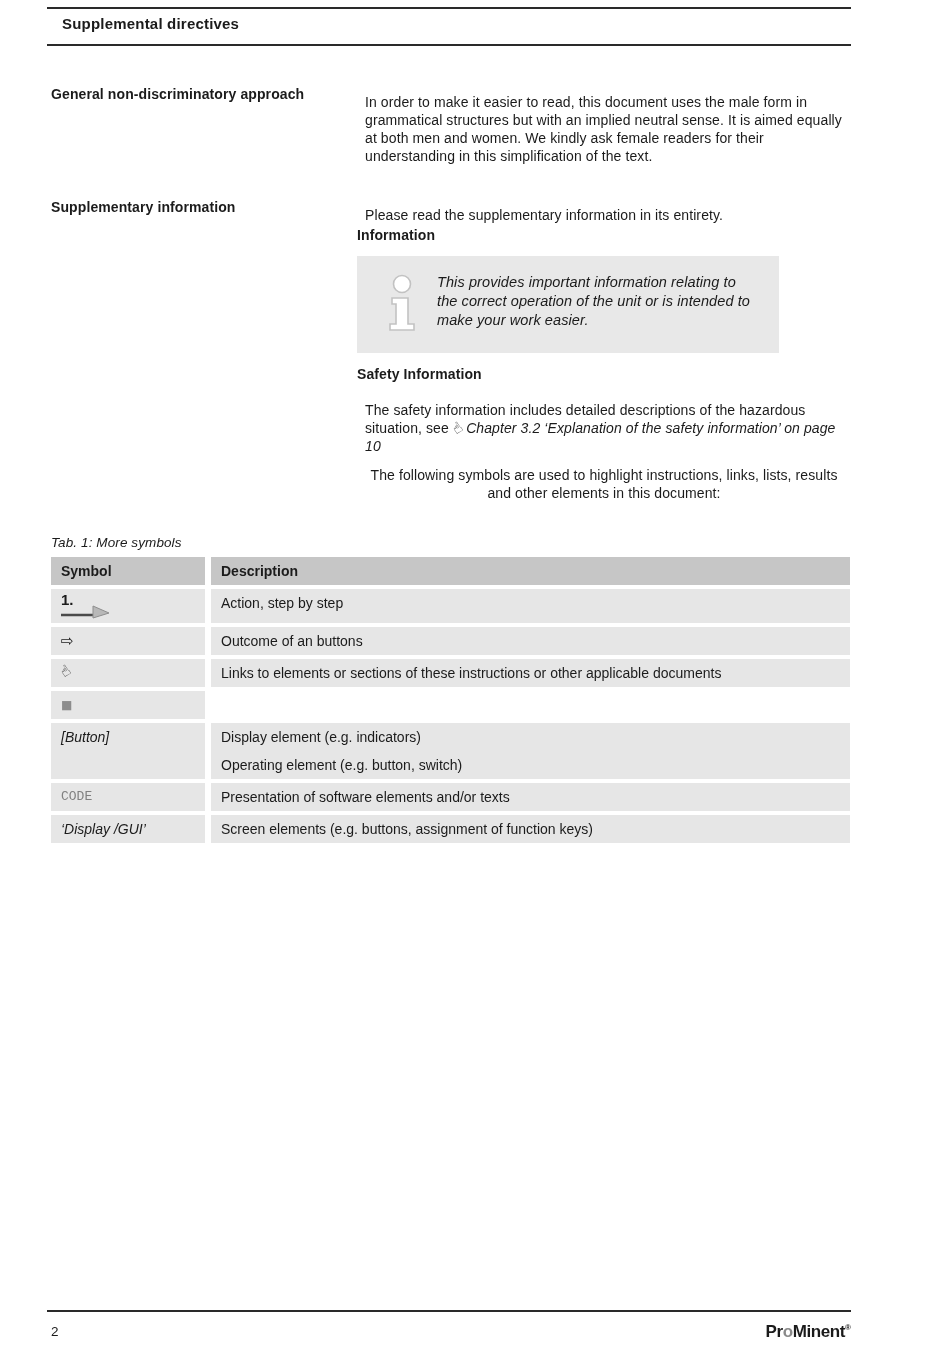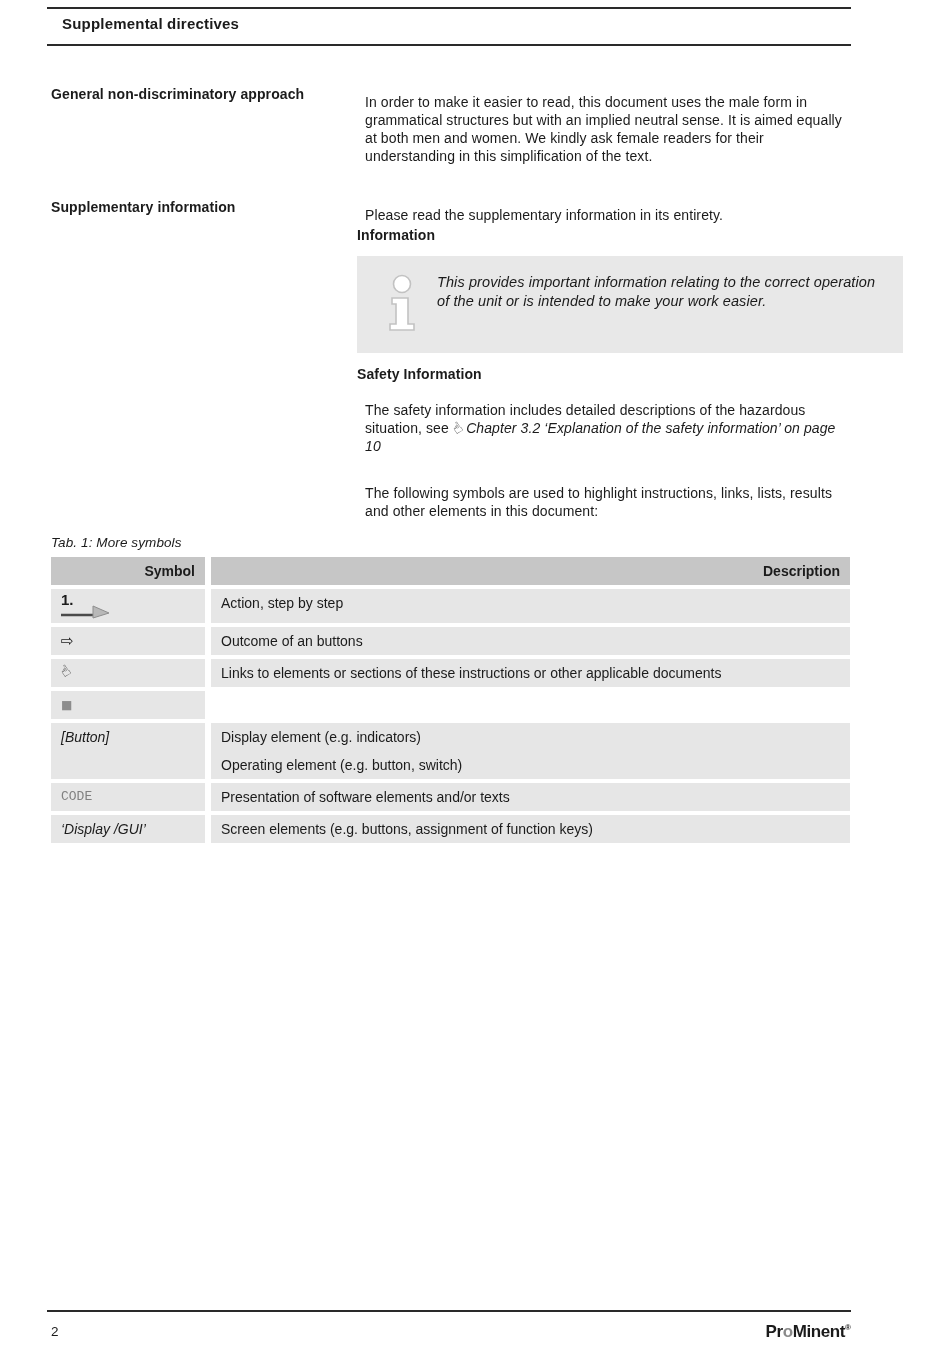--- a/index.html
+++ b/index.html
@@ -34,40 +34,40 @@
   .body-col{
     position:absolute;left:357px;width:494px;
     font-size:14px;line-height:18px;letter-spacing:.1px;
   }
   .body-col p{margin:8px;hyphens:manual;}
   .sec1{top:85px;}
   .sec2{top:198px;}
   .info-heading{top:226px;font-weight:bold;}
   .safety-heading{top:365px;font-weight:bold;}
   .safety-para{top:393px;}
-  .following-para{top:476px;}
+  .following-para{top:458px;text-align:center;}
   .info-box{
-    position:absolute;left:357px;top:256px;width:546px;height:97px;
+    position:absolute;left:357px;top:256px;width:422px;height:97px;
     background:var(--info-bg);box-sizing:border-box;
     display:flex;align-items:flex-start;padding:17px 22px 0 28px;
   }
   .info-icon{flex:0 0 34px;margin-top:1px;}
   .info-text{
     margin-left:18px;font-size:14.5px;line-height:19px;font-style:italic;letter-spacing:.1px;
   }
   .sym{font-family:"DejaVu Sans", sans-serif;}
   .hand{display:inline-block;transform:rotate(-35deg);font-size:15px;line-height:1;}
   .ref-italic{font-style:italic;}
   .tab-caption{
     position:absolute;left:51px;top:535px;font-size:13.5px;font-style:italic;letter-spacing:.1px;
   }
   .sym-table{position:absolute;left:51px;top:557px;width:799px;}
   .trow{display:grid;grid-template-columns:154px 639px;column-gap:6px;margin-bottom:4px;}
   .cell{box-sizing:border-box;background:var(--tr-bg);padding:5px 10px;font-size:14px;line-height:18px;}
-  .thead .cell{background:var(--th-bg);font-weight:bold;padding-top:5px;padding-bottom:5px;text-align:right;}
+  .thead .cell{background:var(--th-bg);font-weight:bold;padding-top:5px;padding-bottom:5px;}
   .cell p{margin:0;}
   .cell p + p{margin-top:10px;}
   .sym-cell{display:flex;align-items:flex-start;}
   .step-wrap{position:relative;display:inline-block;width:58px;height:24px;}
   .step-num{position:absolute;left:0;top:-3px;font-size:15px;font-weight:bold;}
   .step-arrow{position:absolute;left:0;bottom:-2px;}
   .outcome{font-size:15px;line-height:18px;}
   .square{color:var(--bullet);font-size:12px;line-height:18px;}
   .italic-sym{font-style:italic;text-align:right;}
   .code-sym{font-family:"Liberation Mono","DejaVu Sans Mono",monospace;color:var(--code);font-size:13px;}

